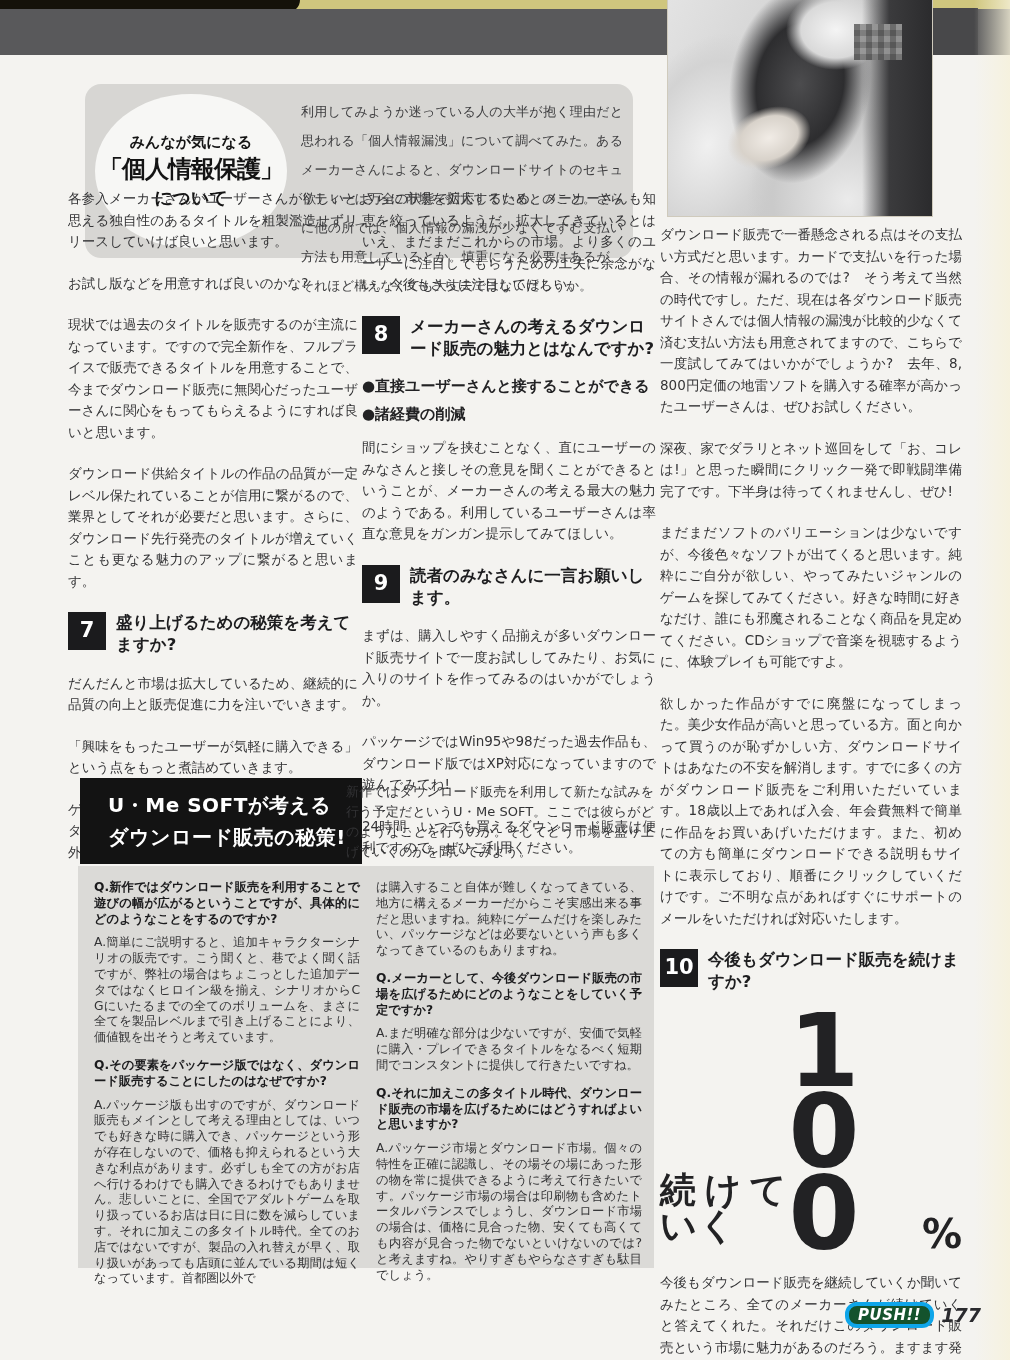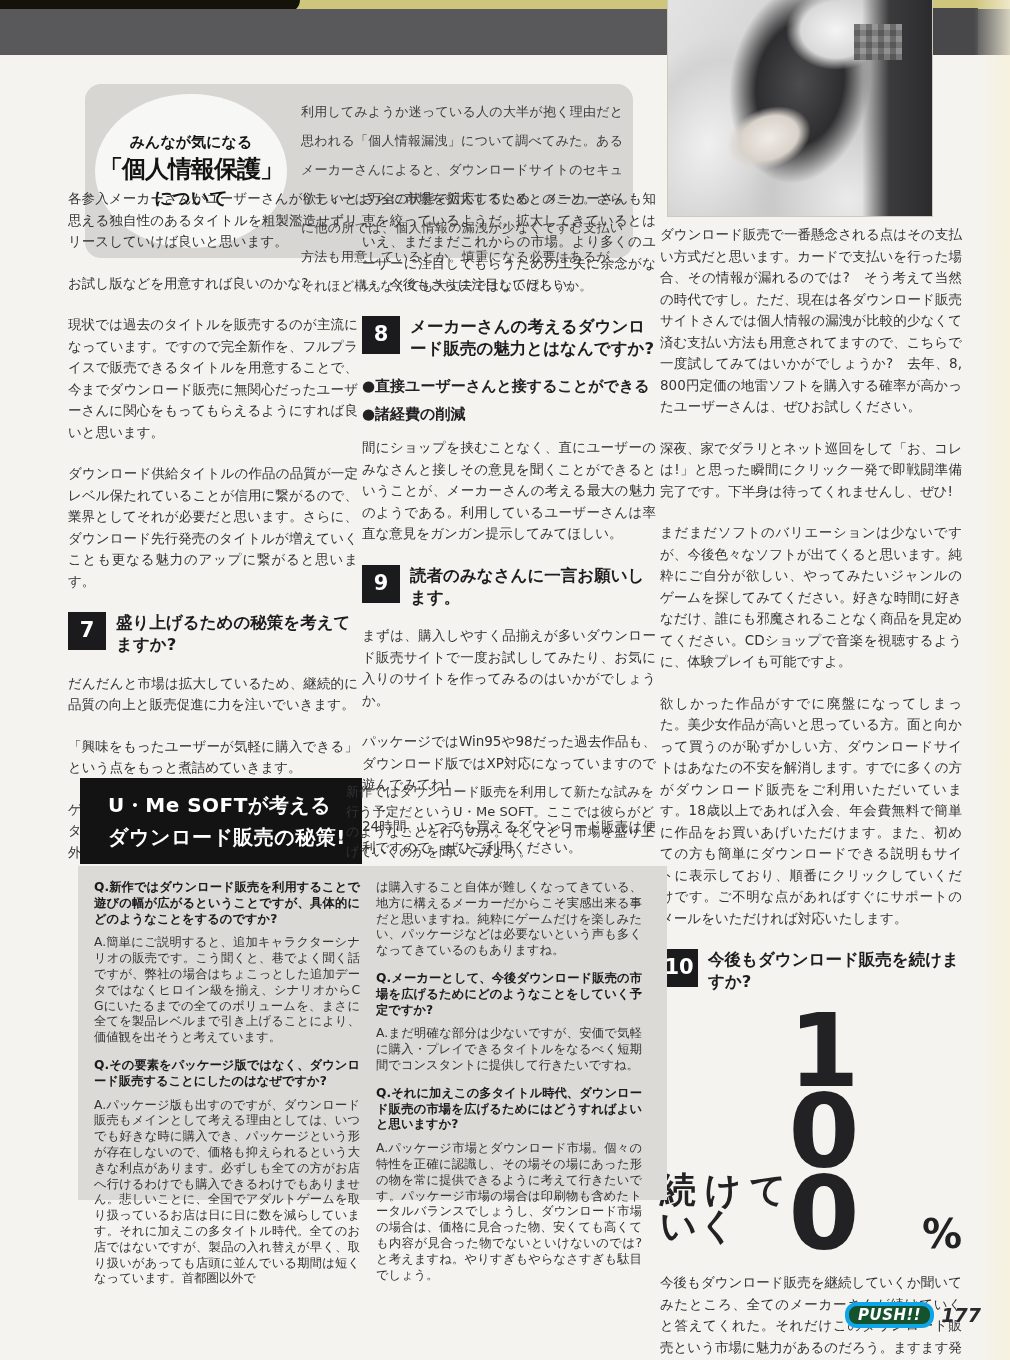--- a/index.html
+++ b/index.html
@@ -62,21 +62,21 @@
   .big-pct { font-size:40px; font-weight:800; color:#222224; line-height:1; margin-left:4px; }
 
   
   .ume-title-box { position:absolute; left:80px; top:778px; width:254px; height:86px; background:#131313; color:#fff;
     display:flex; flex-direction:column; justify-content:center; padding-left:28px; gap:5px; }
   .ume-t { font-size:20px; font-weight:800; letter-spacing:.5px; }
   .ume-intro { position:absolute; left:346px; top:782px; width:308px; font-size:13px; line-height:20px;
     font-weight:500; text-align:justify; word-break:break-all; color:#333335; }
 
   
-  .qa-panel { position:absolute; left:78px; top:866px; width:576px; height:334px; background:#dbdad7;padding-left:13px; }
+  .qa-panel { position:absolute; left:78px; top:866px; width:576px; height:402px; background:#dbdad7; }
   .qa-col { position:absolute; top:14px; width:266px; font-size:12.3px; line-height:15.8px; text-align:justify; word-break:break-all; }
   .qa-col1 { left:16px; } .qa-col2 { left:298px; }
   .qa-q { font-weight:800; color:#1b1b1d; margin:0 0 8px 0; }
   .qa-a { font-weight:500; color:#333335; margin:0 0 12px 0; }
 
   
   .footer { position:absolute; left:845px; top:1302px; display:flex; align-items:center; gap:7px; }
   .push-pill { background:#14532d; border:4px solid #0ea5e9; border-radius:12px; color:#ffffff;
     font-weight:800; font-style:italic; font-size:15px; padding:0 9px; line-height:18px; letter-spacing:.5px; }
   .page-num { font-size:19px; font-weight:800; color:#2a2a2e; font-style:italic; }

